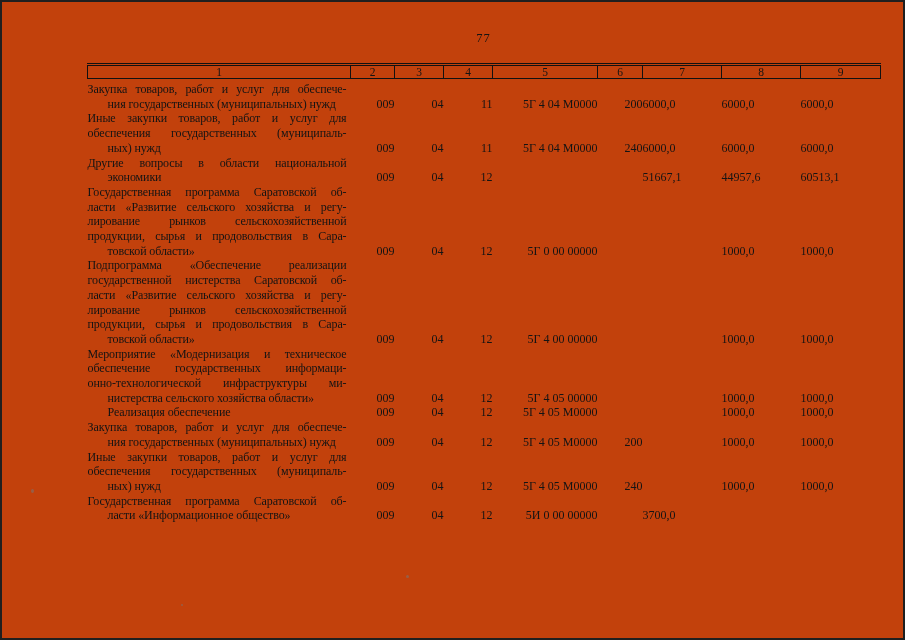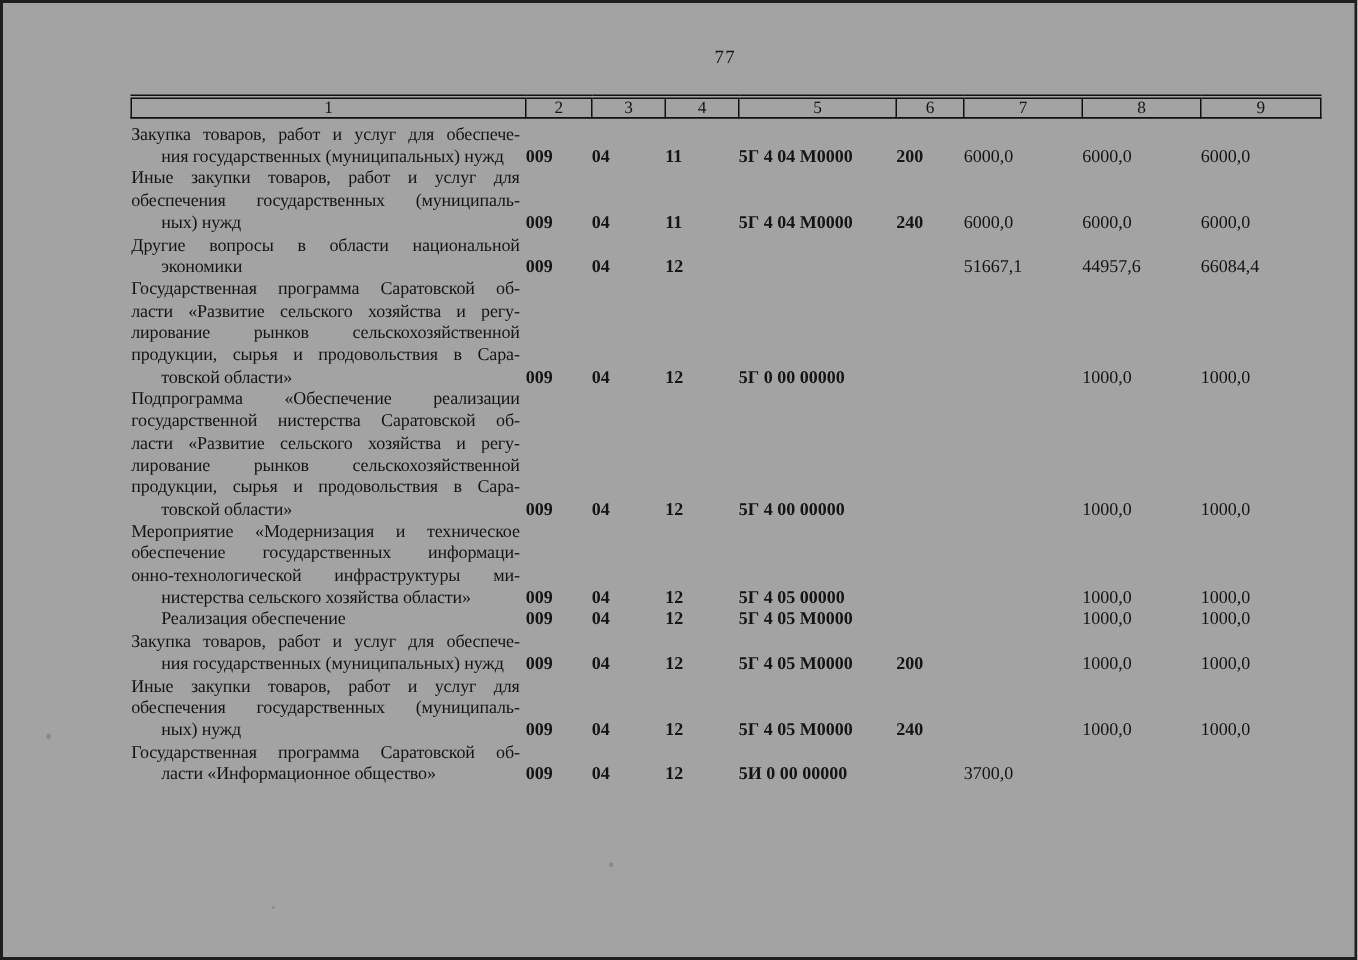--- a/index.html
+++ b/index.html
@@ -5,21 +5,21 @@
   * { margin: 0; padding: 0; box-sizing: border-box; }
   html, body { background: #ffffff; }
   body {
     width: 905px; height: 640px;
     font-family: "Liberation Serif", "DejaVu Serif", serif;
     color: #141414;
   }
   .page {
     position: relative;
     width: 905px; height: 640px;
-    background: #a3a3a3;
+    background: #c2410c;
     border: 2px solid #1f1f1f;
     overflow: hidden;
   }
   .page-number {
     margin-left: 85px;
     width: 793px;
     padding-top: 29px;
     text-align: center;
     font-size: 12.5px;
     letter-spacing: 1px;
@@ -47,21 +47,21 @@
     line-height: 14.7px;
   }
   tbody tr:first-child td { padding-top: 3px; }
   td.c1 { padding-right: 4px; }
   td.c1 .line {
     text-align: justify;
     text-align-last: justify;
     letter-spacing: -0.1px;
   }
   td.c1 .line:last-child { text-align-last: left; margin-left: 20px; }
-  td.c2, td.c3, td.c4, td.c5, td.c6 { text-align: left; font-weight: bold; }
+  td.c2, td.c3, td.c4, td.c5, td.c6 { text-align: right; }
   td.c7, td.c8, td.c9 { text-align: left; padding-right: 4px; }
   .speck { position: absolute; background: #777; opacity: 0.55; border-radius: 50%; }
   .s1 { left: 29px;  top: 487px; width: 3px; height: 4px; }
   .s2 { left: 404px; top: 573px; width: 3px; height: 3px; }
   .s3 { left: 179px; top: 602px; width: 2px; height: 2px; }
 </style>
 </head>
 <body>
 
 <div class="page">
@@ -127,21 +127,21 @@
             <div class="line">Другие вопросы в области национальной</div>
             <div class="line">экономики</div>
           </td>
           <td class="c2">009</td>
           <td class="c3">04</td>
           <td class="c4">12</td>
           <td class="c5"></td>
           <td class="c6"></td>
           <td class="c7">51667,1</td>
           <td class="c8">44957,6</td>
-          <td class="c9">66084,4</td>
+          <td class="c9">60513,1</td>
         </tr>
         <tr>
           <td class="c1">
             <div class="line">Государственная программа Саратовской об-</div>
             <div class="line">ласти «Развитие сельского хозяйства и регу-</div>
             <div class="line">лирование рынков сельскохозяйственной</div>
             <div class="line">продукции, сырья и продовольствия в Сара-</div>
             <div class="line">товской области»</div>
           </td>
           <td class="c2">009</td>

